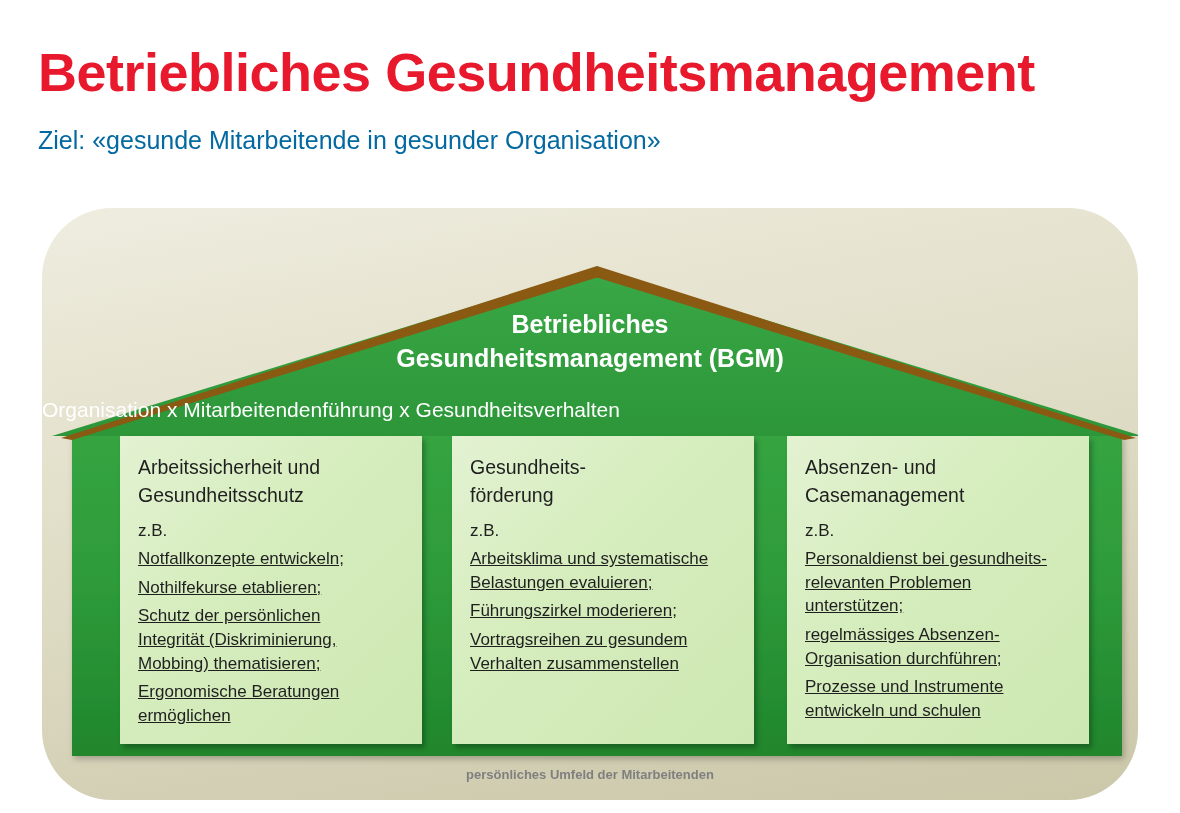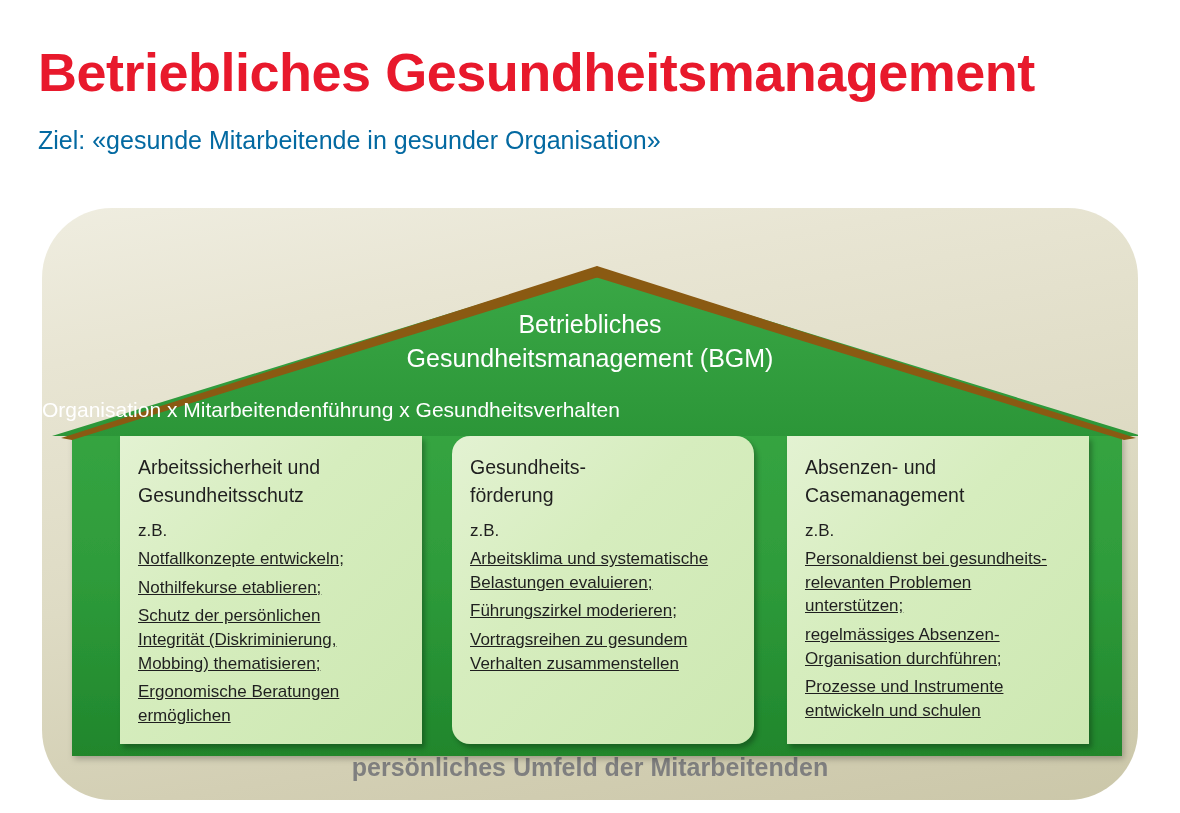--- a/index.html
+++ b/index.html
@@ -68,21 +68,21 @@
     font-weight: bold;
     color: #7F7F7F;
     white-space: nowrap;
   }
   #label-personal {
     position: absolute;
     left: 0;
     bottom: 18px;
     width: 1096px;
     text-align: center;
-    font-size: 25px;
+    font-size: 13px;
     font-weight: bold;
     color: #7F7F7F;
     white-space: nowrap;
   }
 
   
   #house {
     position: absolute;
     left: 42px;
     top: 208px;
@@ -103,21 +103,21 @@
     position: absolute;
     left: 0;
     top: 100px;
     width: 1096px;
     text-align: center;
     color: #ffffff;
     pointer-events: auto;
   }
   .roof-title-line {
     font-size: 25px;
-    font-weight: normal;
+    font-weight: bold;
     line-height: 1.35;
     white-space: nowrap;
   }
   #roof-formula {
     position: absolute;
     left: 0;
     top: 190px;
     width: 1096px;
     text-align: left;
     color: #ffffff;
@@ -139,21 +139,21 @@
     position: absolute;
     top: 228px;
     width: 302px;
     height: 308px;
     background: linear-gradient(135deg, #E3F2D2 0%, #D6EDBE 40%, #CDE8B2 100%);
     box-shadow: 3px 4px 5px rgba(0,0,0,0.28);
     box-sizing: border-box;
     padding: 18px 16px 14px 18px;
   }
   #pillar-1 { left: 78px; }
-  #pillar-2 { left: 410px; border-radius: 18px; }
+  #pillar-2 { left: 410px; }
   #pillar-3 { left: 745px; }
 
   .pillar-title {
     font-size: 19.5px;
     color: #1F1F1F;
     line-height: 1.42;
     margin: 0 0 10px 0;
     white-space: pre-line;
   }
   .pillar-eg {

